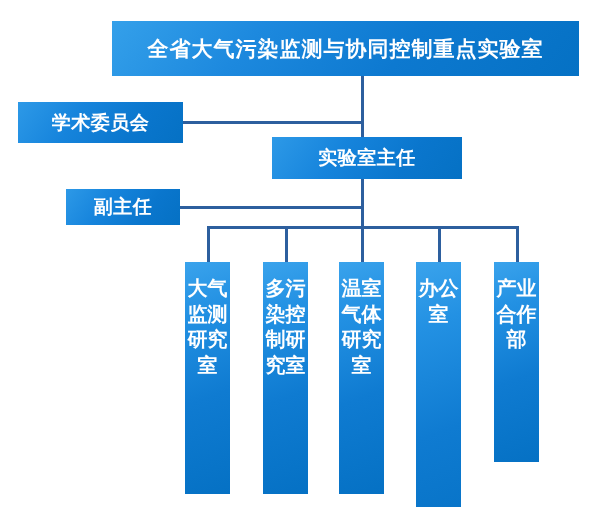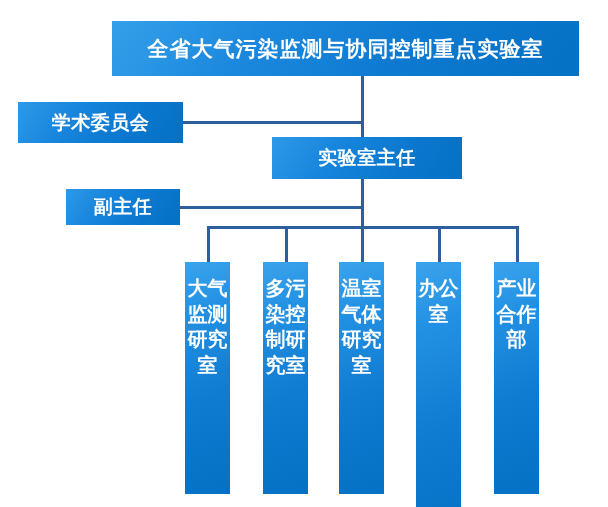--- a/index.html
+++ b/index.html
@@ -112,17 +112,17 @@
   </div>
 
   <div class="node dept-node" style="left:263px; top:262px; width:45px; height:232px;">
     <span class="dept-label">多污染控制研究室</span>
   </div>
 
   <div class="node dept-node" style="left:416px; top:262px; width:45px; height:292px;">
     <span class="dept-label">办公室</span>
   </div>
 
-  <div class="node dept-node" style="left:494px; top:262px; width:45px; height:232px;">
+  <div class="node dept-node" style="left:494px; top:262px; width:45px; height:200px;">
     <span class="dept-label">产业合作部</span>
   </div>
 
 </div>
 
 </body></html>

